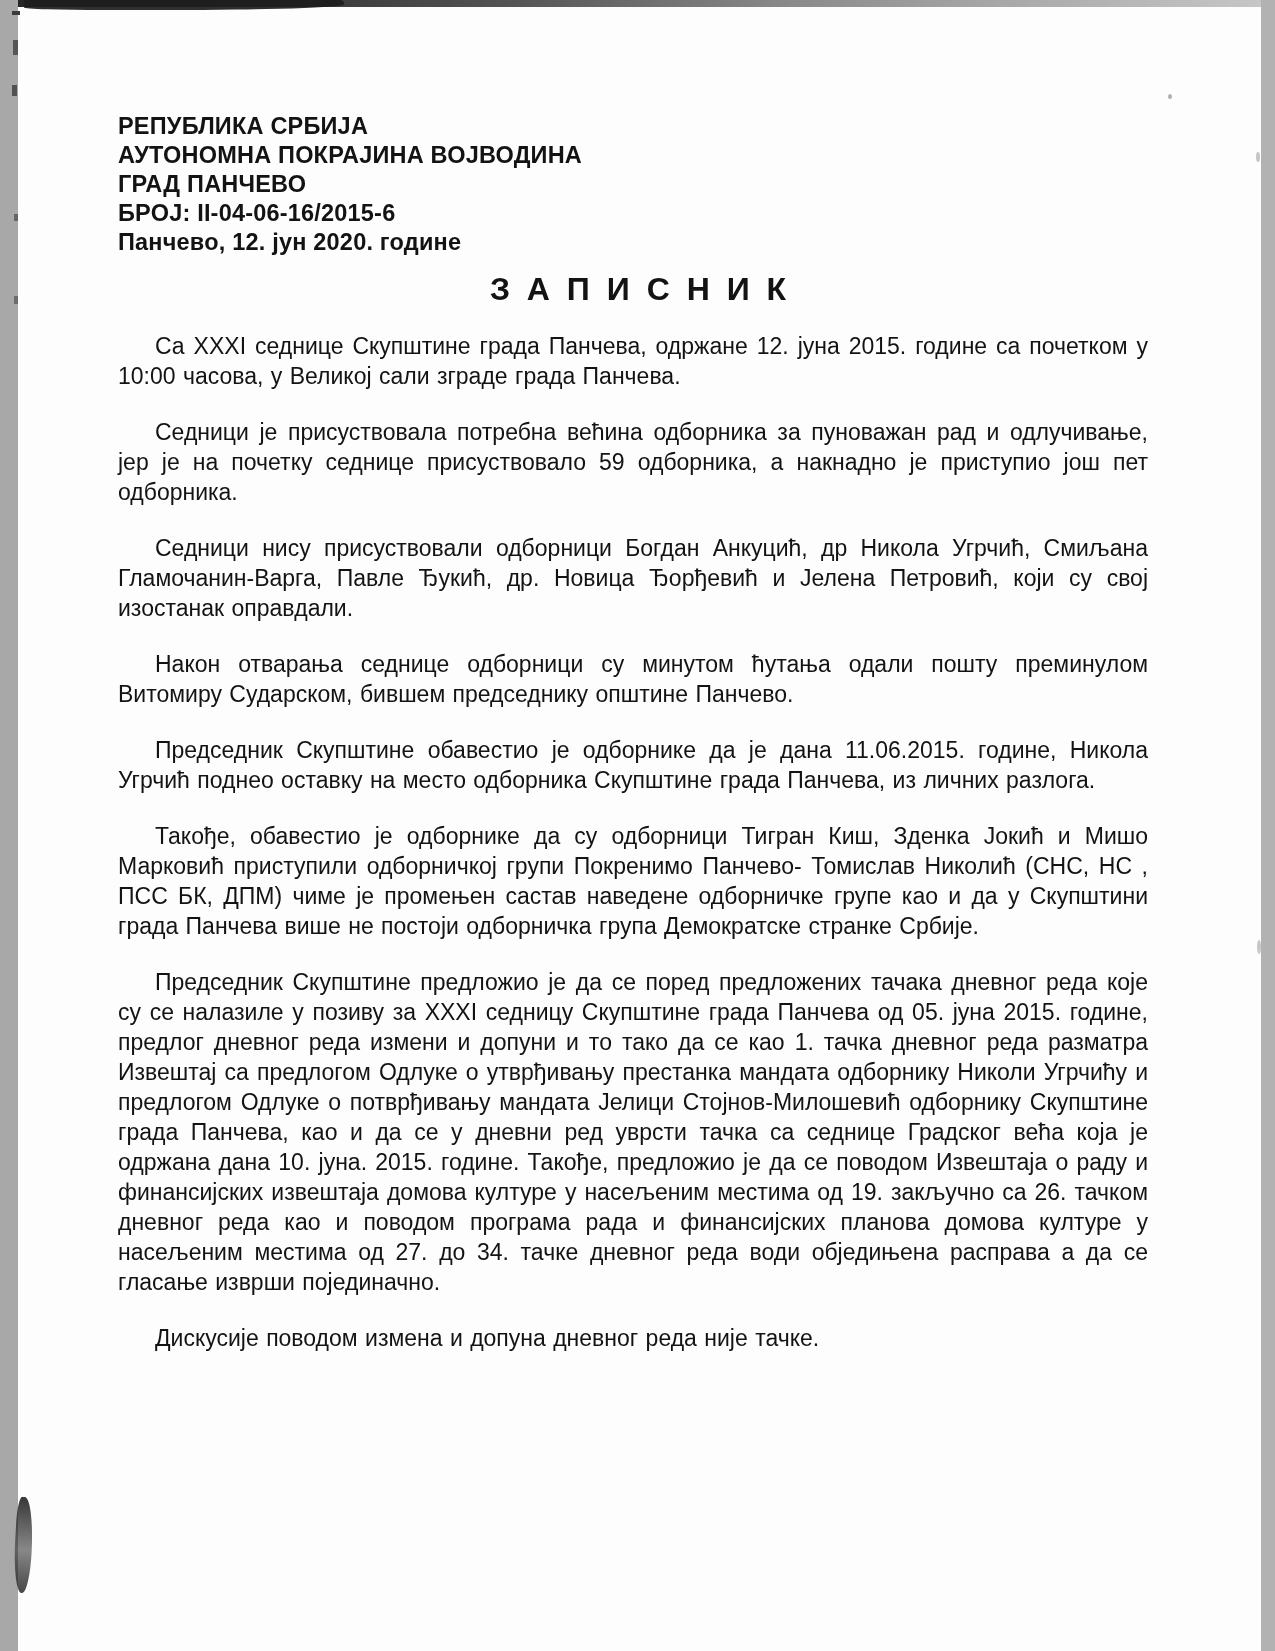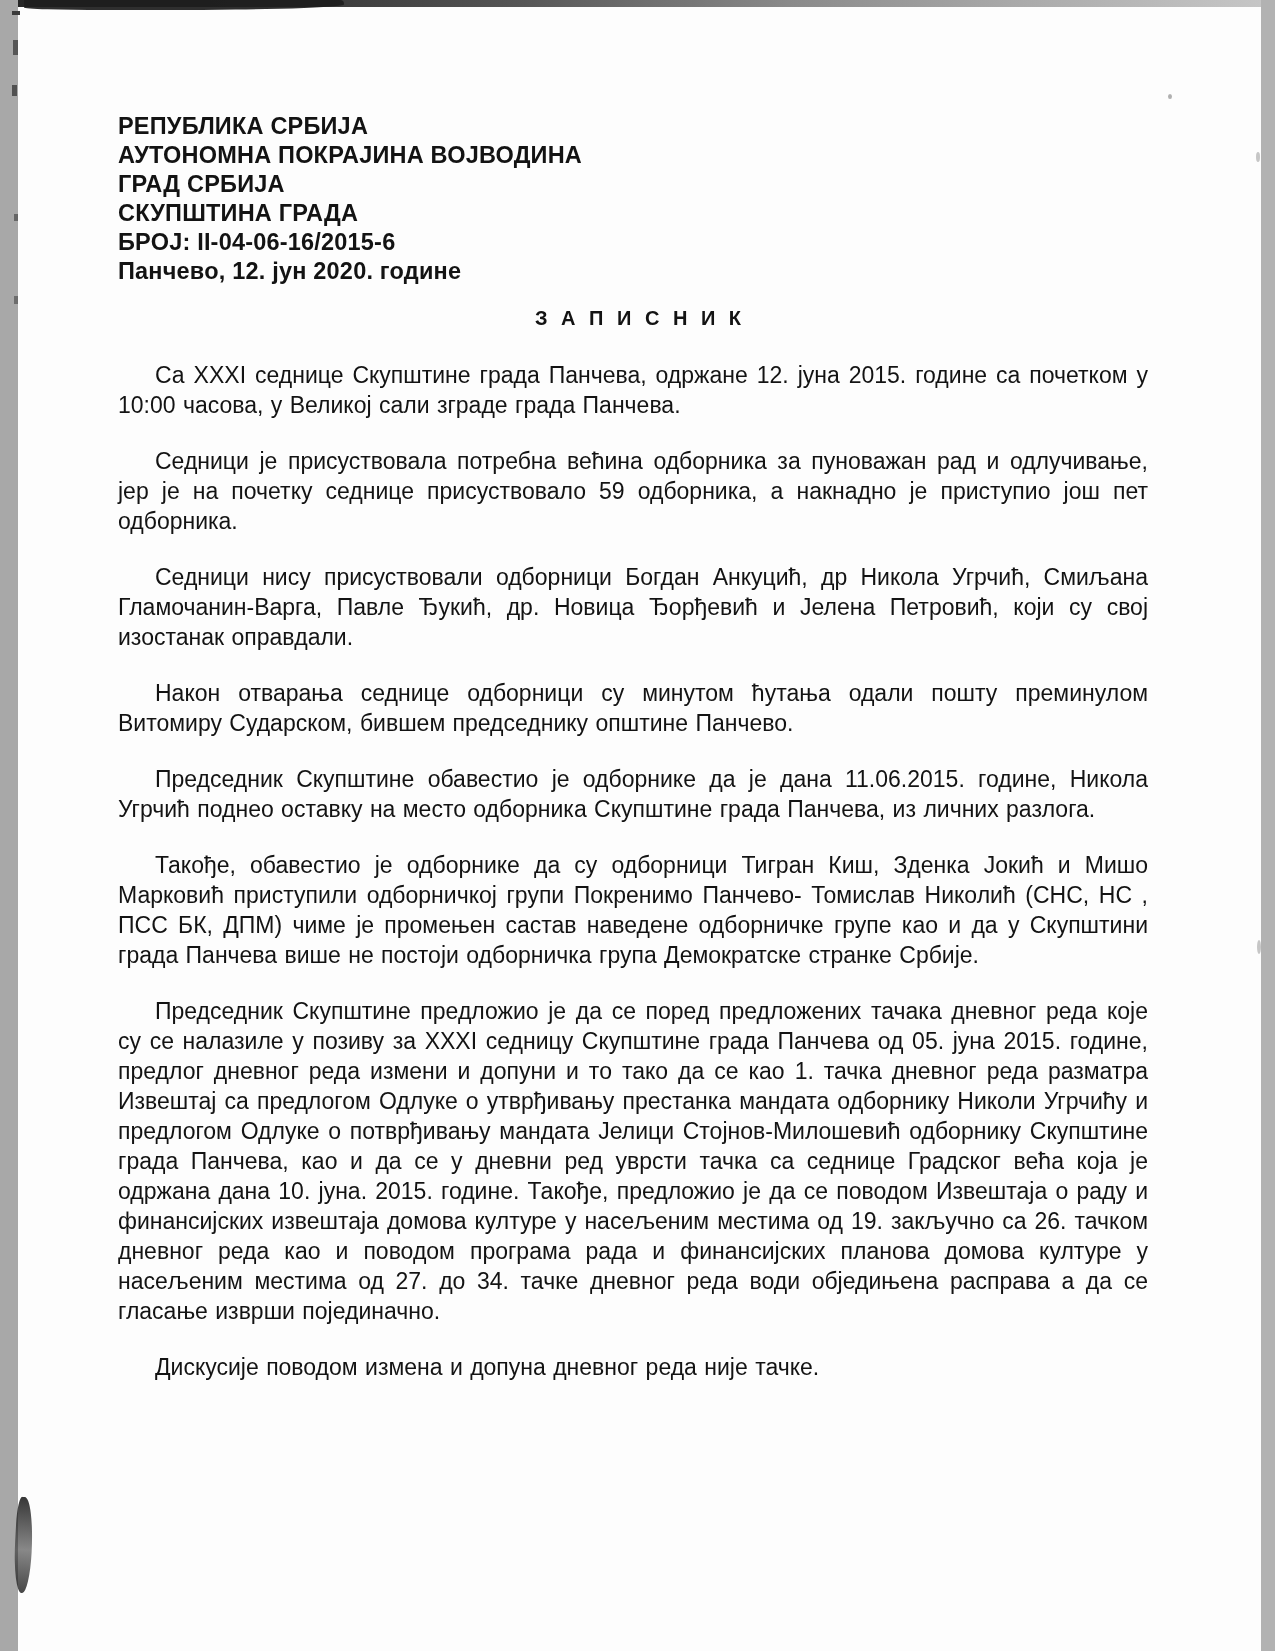--- a/index.html
+++ b/index.html
@@ -42,21 +42,21 @@
 
   
   .page { position:absolute; left:118px; top:112px; width:1044px; }
   .lh-line {
     font-weight:bold;
     font-size:23.5px; line-height:29px;
     letter-spacing:.2px;
     white-space:nowrap;
   }
   .doc-title {
-    font-weight:bold; font-size:20px; line-height:30px;
+    font-weight:bold; font-size:32px; line-height:30px;
     letter-spacing:4px;
     text-align:center;
     margin:17px 0 0 0;
   }
   .para {
     font-size:23px; line-height:30px;
     text-align:justify;
     text-indent:37px;
     margin:26px 14px 0 0;
     word-spacing:1px;
@@ -80,22 +80,21 @@
   <div class="smudge"></div>
   <div class="speck s1"></div>
   <div class="speck s2"></div>
   <div class="speck s3"></div>
 
   <div class="page">
 
     <div class="letterhead">
       <div class="lh-line">РЕПУБЛИКА СРБИЈА</div>
       <div class="lh-line">АУТОНОМНА ПОКРАЈИНА ВОЈВОДИНА</div>
-      <div class="lh-line">ГРАД СРБИЈА</div>
-      <div class="lh-line">СКУПШТИНА ГРАДА</div>
+      <div class="lh-line">ГРАД ПАНЧЕВО</div>
       <div class="lh-line">БРОЈ: II-04-06-16/2015-6</div>
       <div class="lh-line">Панчево, 12. јун 2020. године</div>
     </div>
 
     <h1 class="doc-title">З А П И С Н И К</h1>
 
     <div class="body-text">
       <p class="para first">Са XXXI седнице Скупштине града Панчева, одржане 12. јуна 2015. године са почетком у 10:00 часова, у Великој сали зграде града Панчева.</p>
       <p class="para">Седници је присуствовала потребна већина одборника за пуноважан рад и одлучивање, јер је на почетку седнице присуствовало 59 одборника, а накнадно је приступио још пет одборника.</p>
       <p class="para">Седници нису присуствовали одборници Богдан Анкуцић, др Никола Угрчић, Смиљана Гламочанин-Варга, Павле Ђукић, др. Новица Ђорђевић и Јелена Петровић, који су свој изостанак оправдали.</p>

